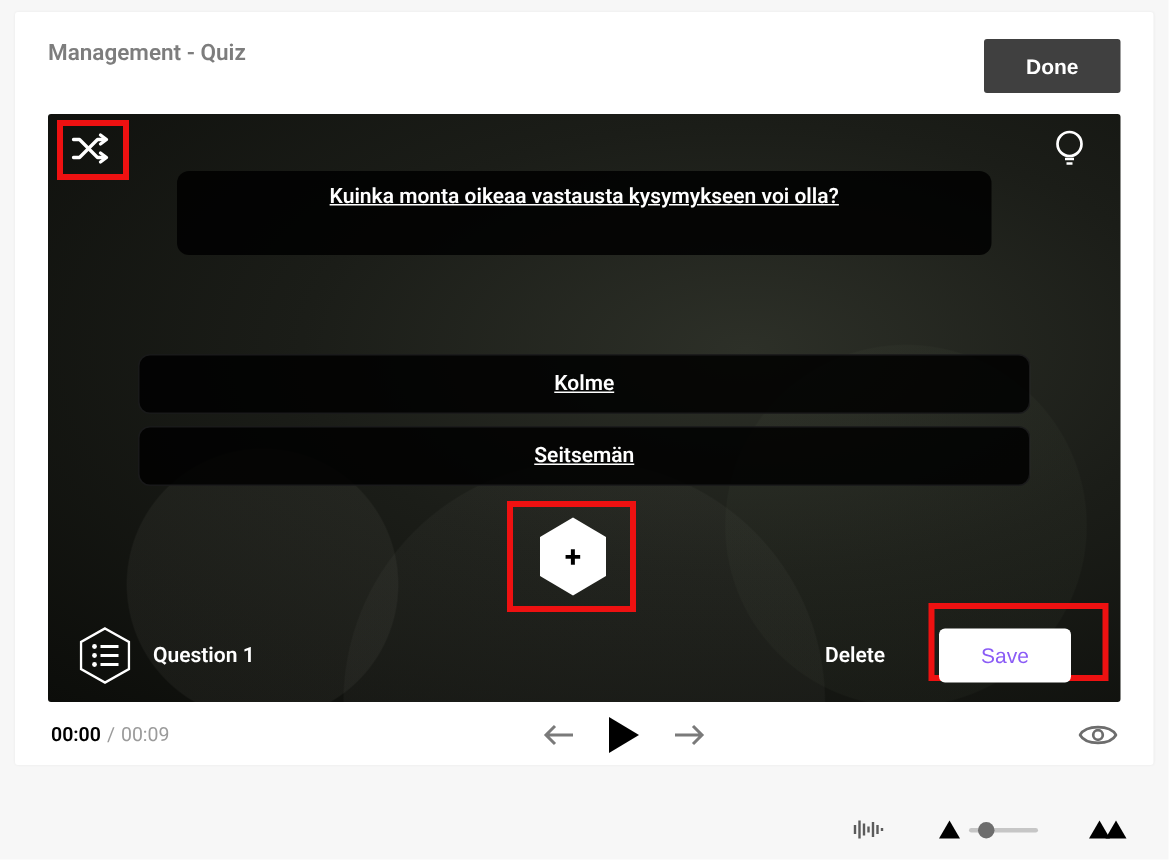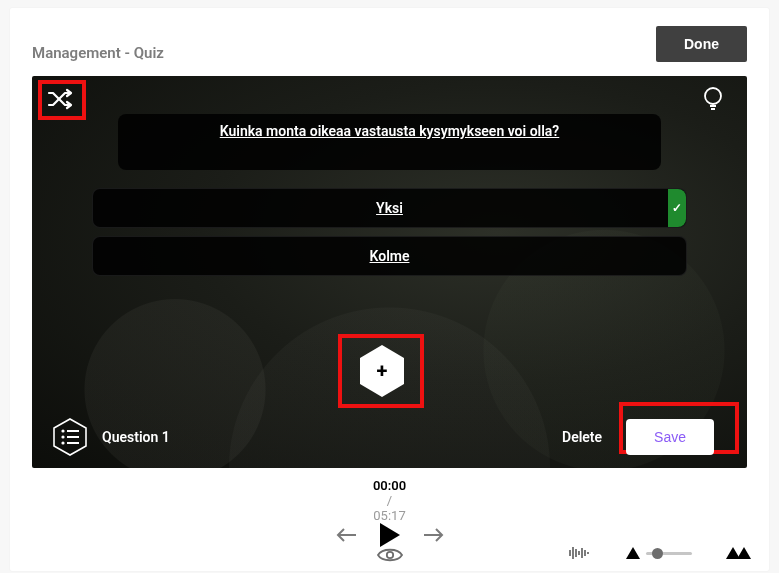--- a/index.html
+++ b/index.html
@@ -15,21 +15,21 @@
     background: #fff;
     margin: 8px 10px 0 10px;
     padding: 18px 22px 6px 22px;
     border-radius: 2px;
     box-shadow: 0 0 2px rgba(0,0,0,0.06);
     position: relative;
   }
   .header {
     display: flex;
     justify-content: space-between;
-    align-items: flex-end;
+    align-items: flex-start;
     margin-bottom: 14px;
   }
   .title {
     color: #7d7d7d;
     font-size: 15px;
     font-weight: 600;
   }
   .done-btn {
     background: #404040;
     color: #fff;
@@ -115,34 +115,33 @@
     display:flex; align-items:center;
     padding:0 20px;
     color:#fff;
   }
   .qbadge {
     width:36px; height:40px; margin-right:14px;
     display:flex; align-items:center; justify-content:center;
   }
   .qlabel { font-size:14px; font-weight:600; }
   .spacer { flex:1; }
-  .delete-link { font-size:14px; font-weight:600; margin-right:24px; cursor:pointer; }
+  .delete-link { font-size:14px; font-weight:600; margin-right:36px; cursor:pointer; }
   .save-btn {
     background:#fff; color:#8b5cf6; border:none;
     padding:10px 28px; font-size:14px; font-weight:400;
     border-radius:4px; cursor:pointer;
   }
 
   
   .timeline {
     display:flex; align-items:center;
     padding:10px 2px 2px 2px;
     color:#5a5a5a;
     font-size:13px;
-    flex-direction:column;
   }
   .time-cur { color:#000; font-weight:600; }
   .time-sep { margin:0 4px; color:#9b9b9b; }
   .time-dur { color:#9b9b9b; }
   .nav-group {
     flex:1; display:flex; align-items:center; justify-content:center; gap:22px;
   }
   .nav-arrow, .eye-icn { display:flex; align-items:center; justify-content:center; }
   .nav-arrow svg { stroke:#7a7a7a; }
   .play-tri { width:0;height:0;border-top:12px solid transparent;border-bottom:12px solid transparent;border-left:20px solid #000; }
@@ -189,28 +188,25 @@
 
     <div class="bulb-icn">
       <svg width="22" height="26" viewBox="0 0 22 26" fill="none" stroke-width="1.8">
         <circle cx="11" cy="10" r="8"></circle>
         <path d="M8 20 h6 M9 23 h4"></path>
       </svg>
     </div>
 
     <div class="prompt-box">Kuinka monta oikeaa vastausta kysymykseen voi olla?</div>
 
-    <div class="answer-box a1">
-      <span>Yksi</span>
-      <div class="correct-tab">
-        <span>✓</span>
-      </div>
-    </div>
     <div class="answer-box a2">
       <span>Kolme</span>
+    </div>
+    <div class="answer-box a3">
+      <span>Seitsemän</span>
     </div>
 
     <div class="add-hex">
       <svg class="hexbg" viewBox="0 0 48 54">
         <polygon points="24,1 46,14 46,40 24,53 2,40 2,14" fill="#fff"></polygon>
       </svg>
       <span class="plus">+</span>
     </div>
 
     <div class="footer-row">
@@ -229,21 +225,21 @@
       <div class="spacer"></div>
       <div class="delete-link">Delete</div>
       <button class="save-btn">Save</button>
     </div>
 
   </div>
 
   <div class="timeline">
     <span class="time-cur">00:00</span>
     <span class="time-sep">/</span>
-    <span class="time-dur">05:17</span>
+    <span class="time-dur">00:09</span>
 
     <div class="nav-group">
       <div class="nav-arrow">
         <svg width="22" height="16" viewBox="0 0 22 16" fill="none" stroke-width="2">
             <path d="M20 8 H2 M8 2 2 8 8 14"></path>
           </svg>
       </div>
       <div>
           <div class="play-tri"></div>
         </div>

